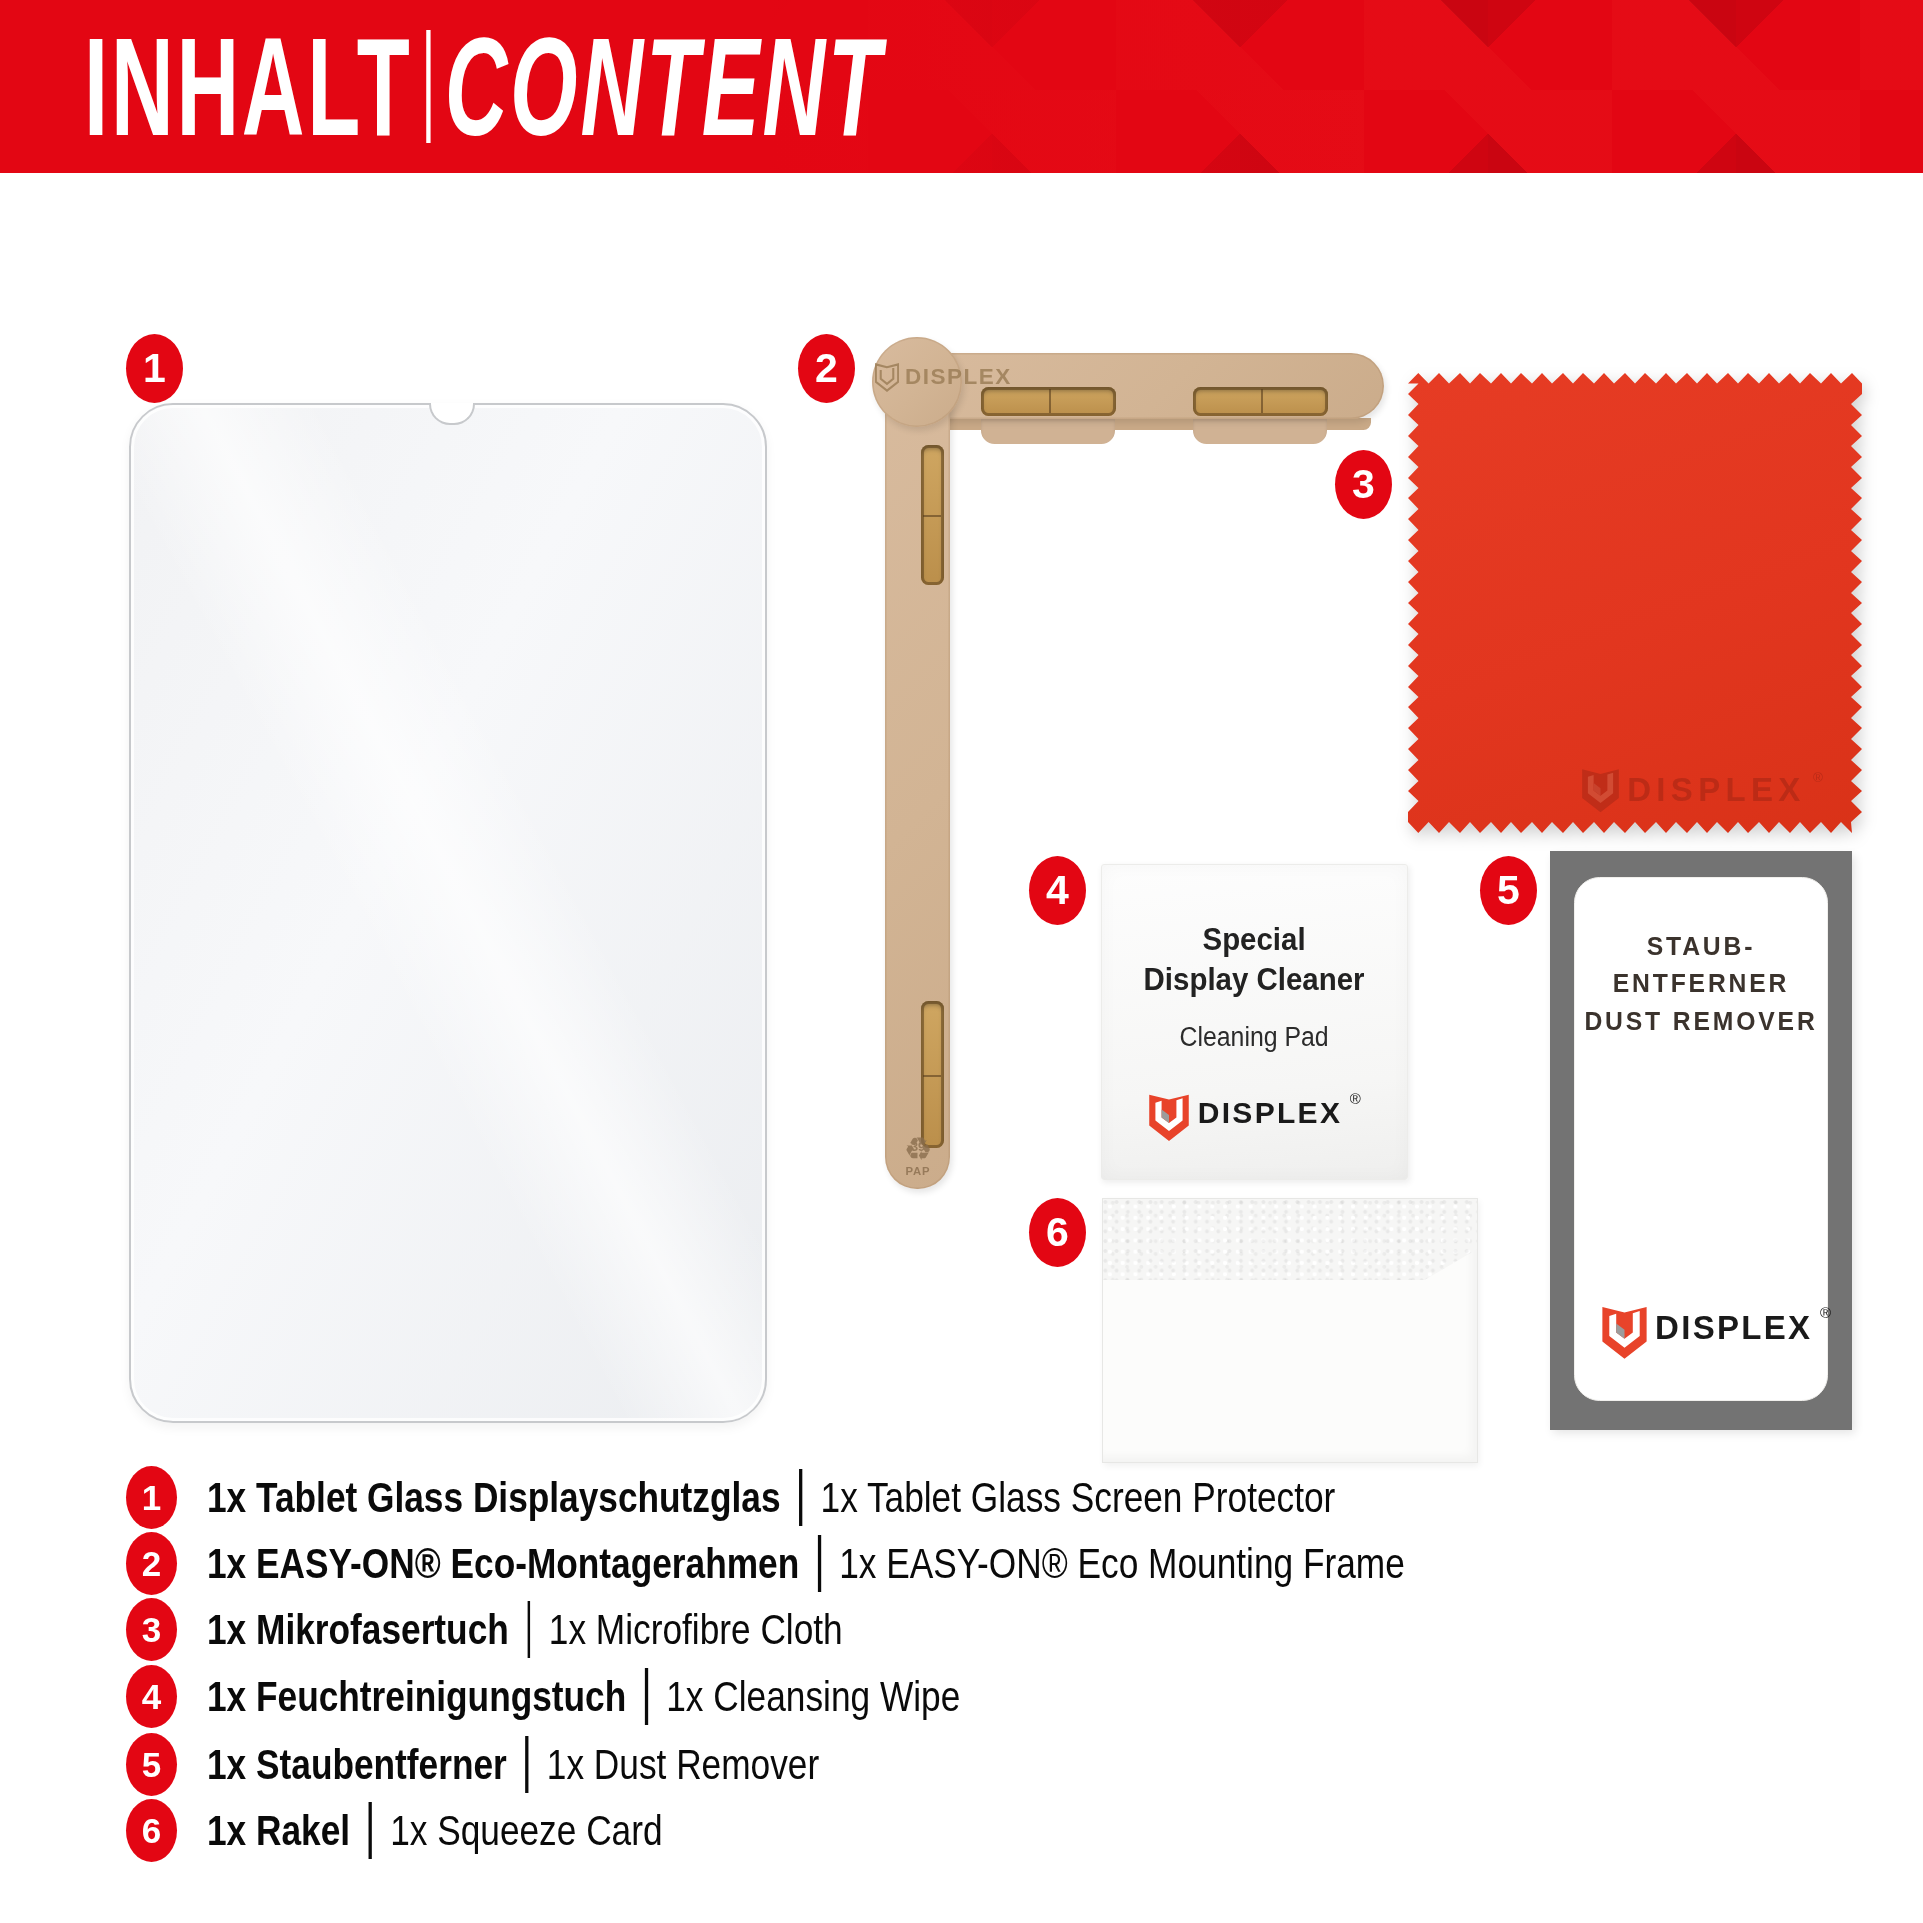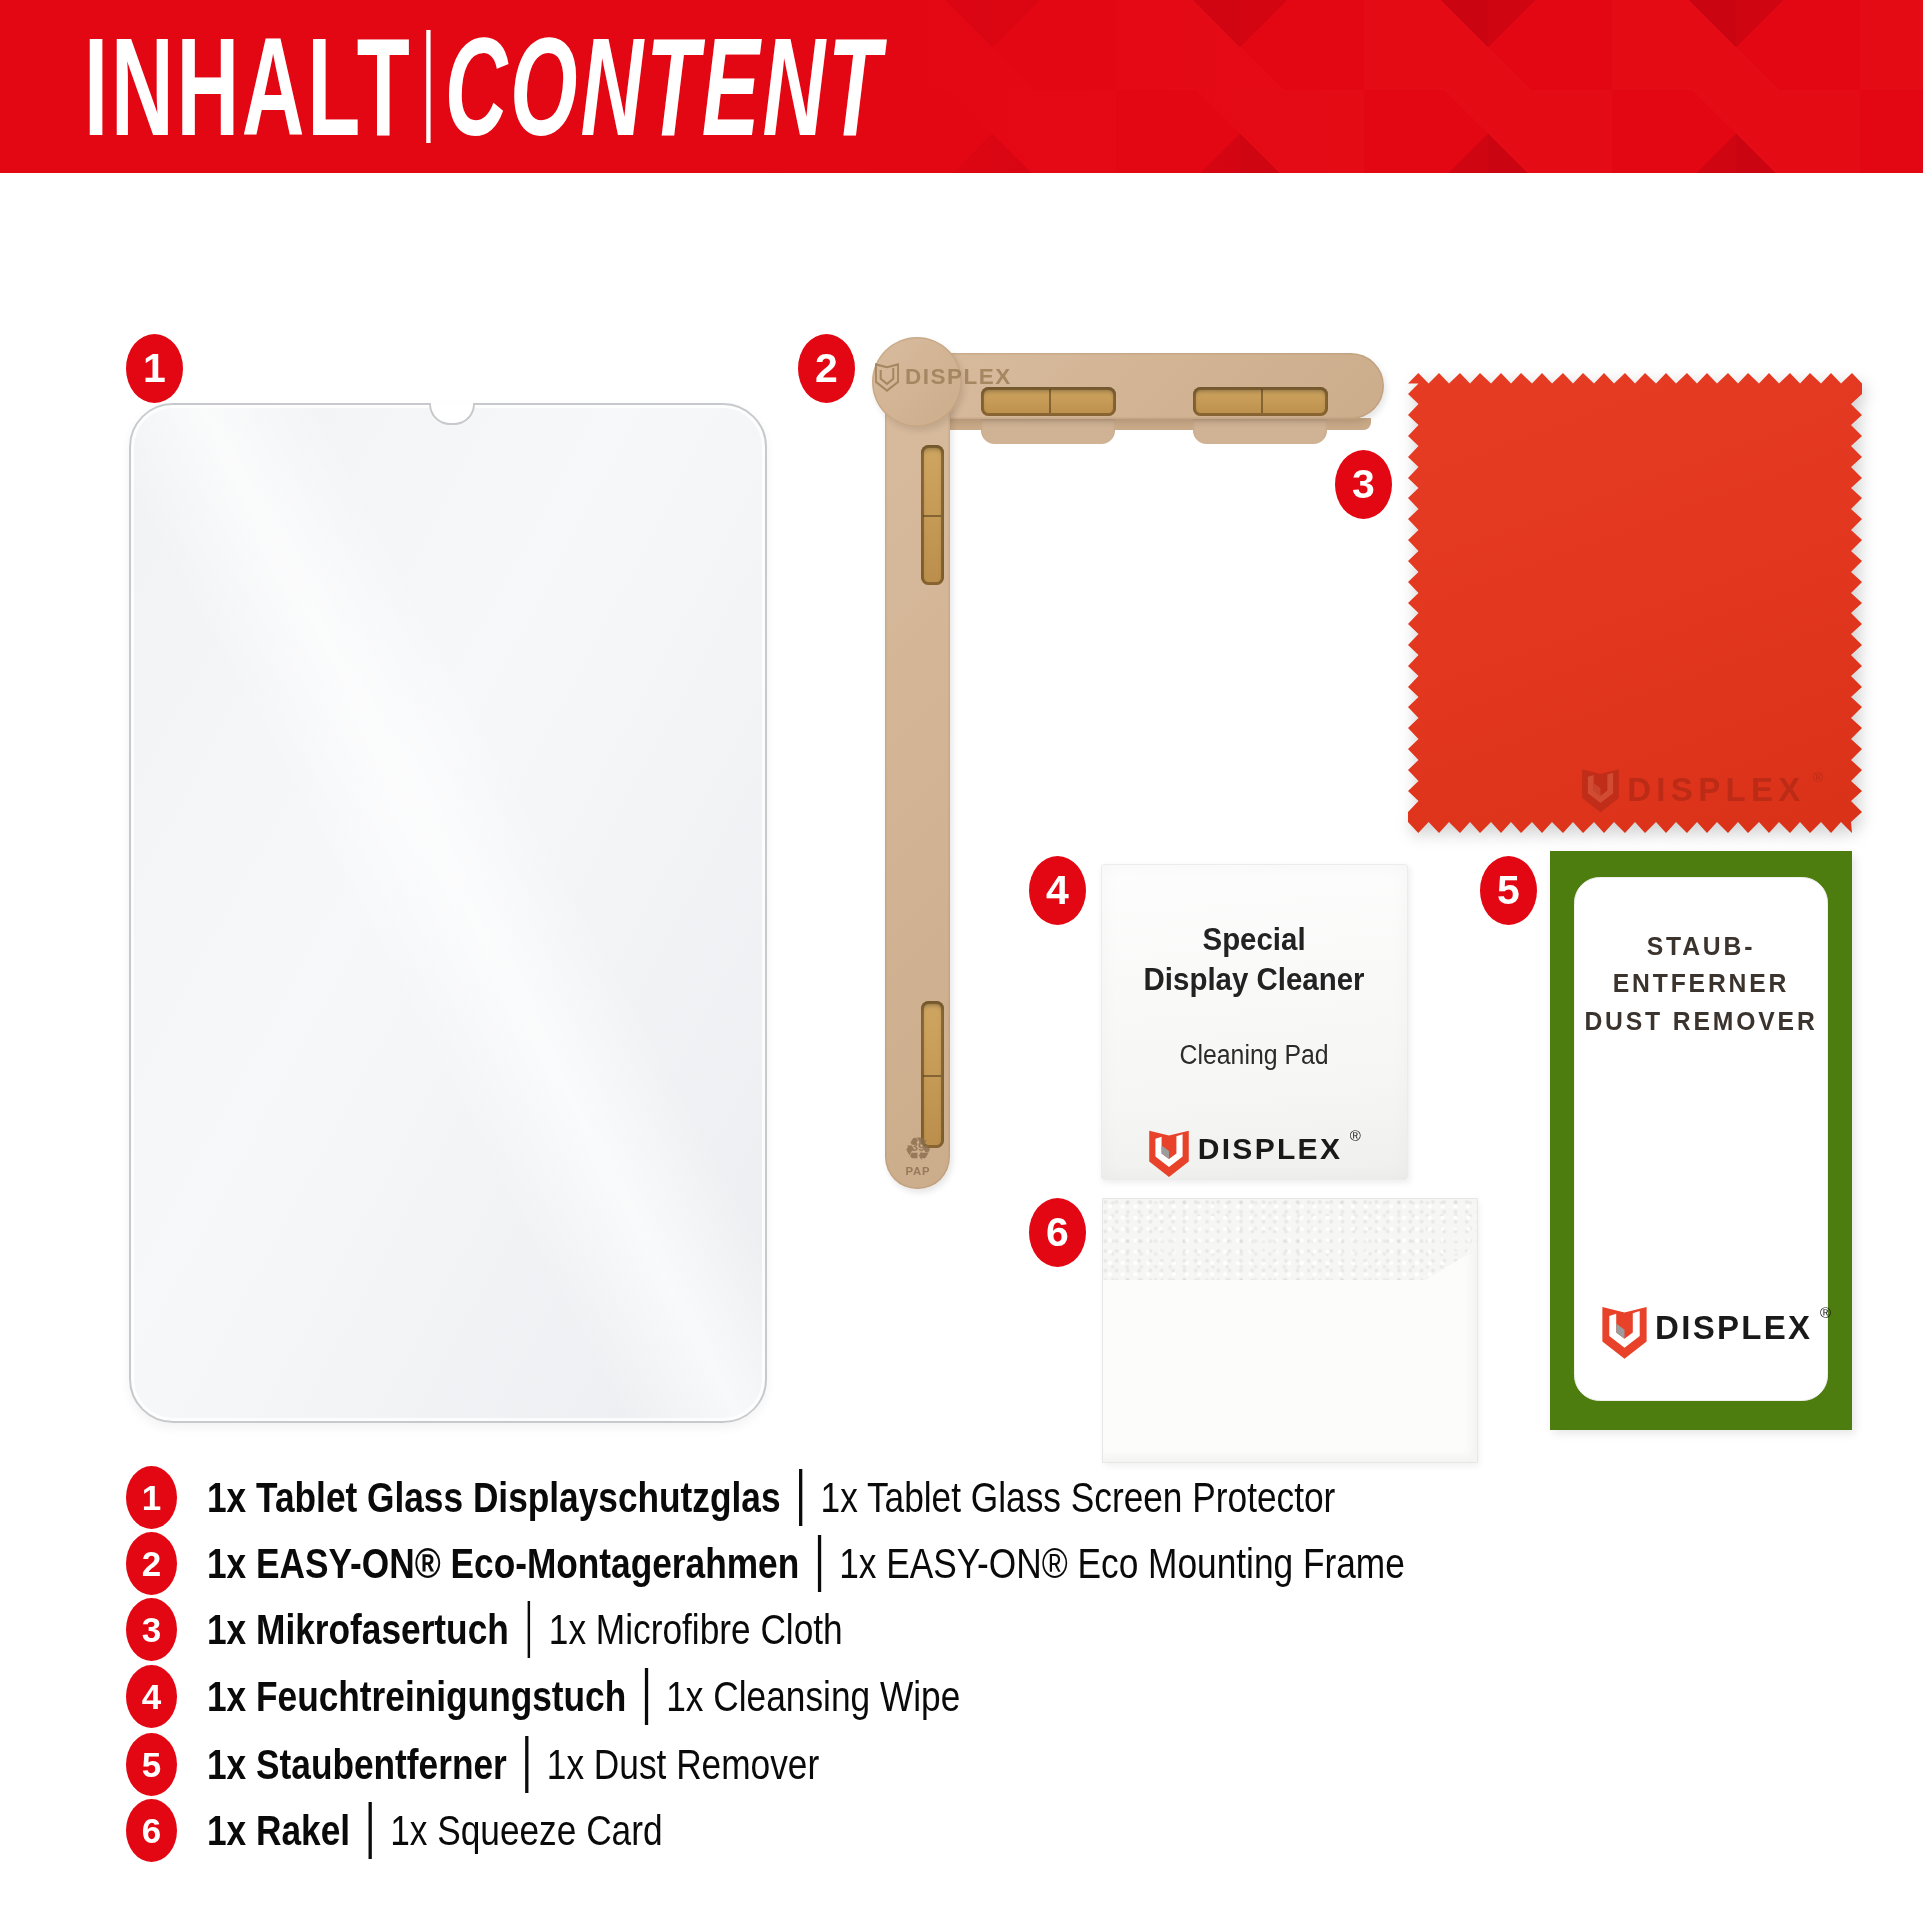--- a/index.html
+++ b/index.html
@@ -64,29 +64,29 @@
   .cloth{position:absolute;inset:0;background:linear-gradient(160deg,#e63c24 0%,#e2361f 55%,#d93218 100%);}
   .cloth-logo{position:absolute;right:39px;bottom:19.5px;display:flex;align-items:center;gap:7.5px;opacity:.85;}
   .cloth-logo-text{font-size:33px;font-weight:700;letter-spacing:5.3px;color:#b72a16;}
   .cloth-reg{font-size:13.5px;color:#b72a16;align-self:flex-start;margin-top:3px;}
 
   
   .sachet{position:absolute;left:1101px;top:864px;width:305px;height:314px;
           background:linear-gradient(175deg,#fdfdfd 0%,#f6f6f5 70%,#efefee 100%);
           border:0.8px solid #ececea;border-radius:3px;
           box-shadow:1.5px 2.3px 6px rgba(0,0,0,.07), inset 0 0 19.5px rgba(0,0,0,.03);
-          display:flex;flex-direction:column;align-items:center;text-align:center;justify-content:space-between;}
+          display:flex;flex-direction:column;align-items:center;text-align:center;}
   .sachet-title{margin-top:54px;font-size:32px;font-weight:700;line-height:1.25;color:#222;transform:scaleX(.92);}
   .sachet-sub{margin-top:22.5px;font-size:27px;font-weight:400;color:#2b2b2b;transform:scaleX(.92);}
   .sachet-logo{margin-top:39px;display:flex;align-items:flex-start;gap:7.5px;}
   .sachet-logo-text{font-size:30px;font-weight:700;letter-spacing:2.3px;color:#1a1a1a;line-height:42px;}
   .sachet-reg{font-size:15px;color:#1a1a1a;margin-top:-1.5px;}
 
   
-  .dust-outer{position:absolute;left:1550px;top:851px;width:302px;height:579px;background:#4d7c0f;
+  .dust-outer{position:absolute;left:1550px;top:851px;width:302px;height:579px;background:#737373;
               box-shadow:3px 3.8px 9px rgba(0,0,0,.10);}
   .dust-inner{position:absolute;inset:25.6px 24px 28.6px 24px;background:#fff;border:1.5px solid #f0efec;border-radius:25.6px;}
   .dust-text{margin-top:50px;text-align:center;font-size:26px;font-weight:700;letter-spacing:3px;
              line-height:1.45;color:#3b332d;transform:scaleX(.95);}
   .dust-logo{position:absolute;left:25.6px;bottom:39px;display:flex;align-items:flex-start;gap:7.5px;}
   .dust-logo-text{font-size:33px;font-weight:700;letter-spacing:2.3px;color:#1a1a1a;line-height:48px;}
   .dust-reg{font-size:15px;color:#1a1a1a;}
 
   
   .squeeze{position:absolute;left:1102px;top:1198px;width:374px;height:263px;background:#fcfcfb;

